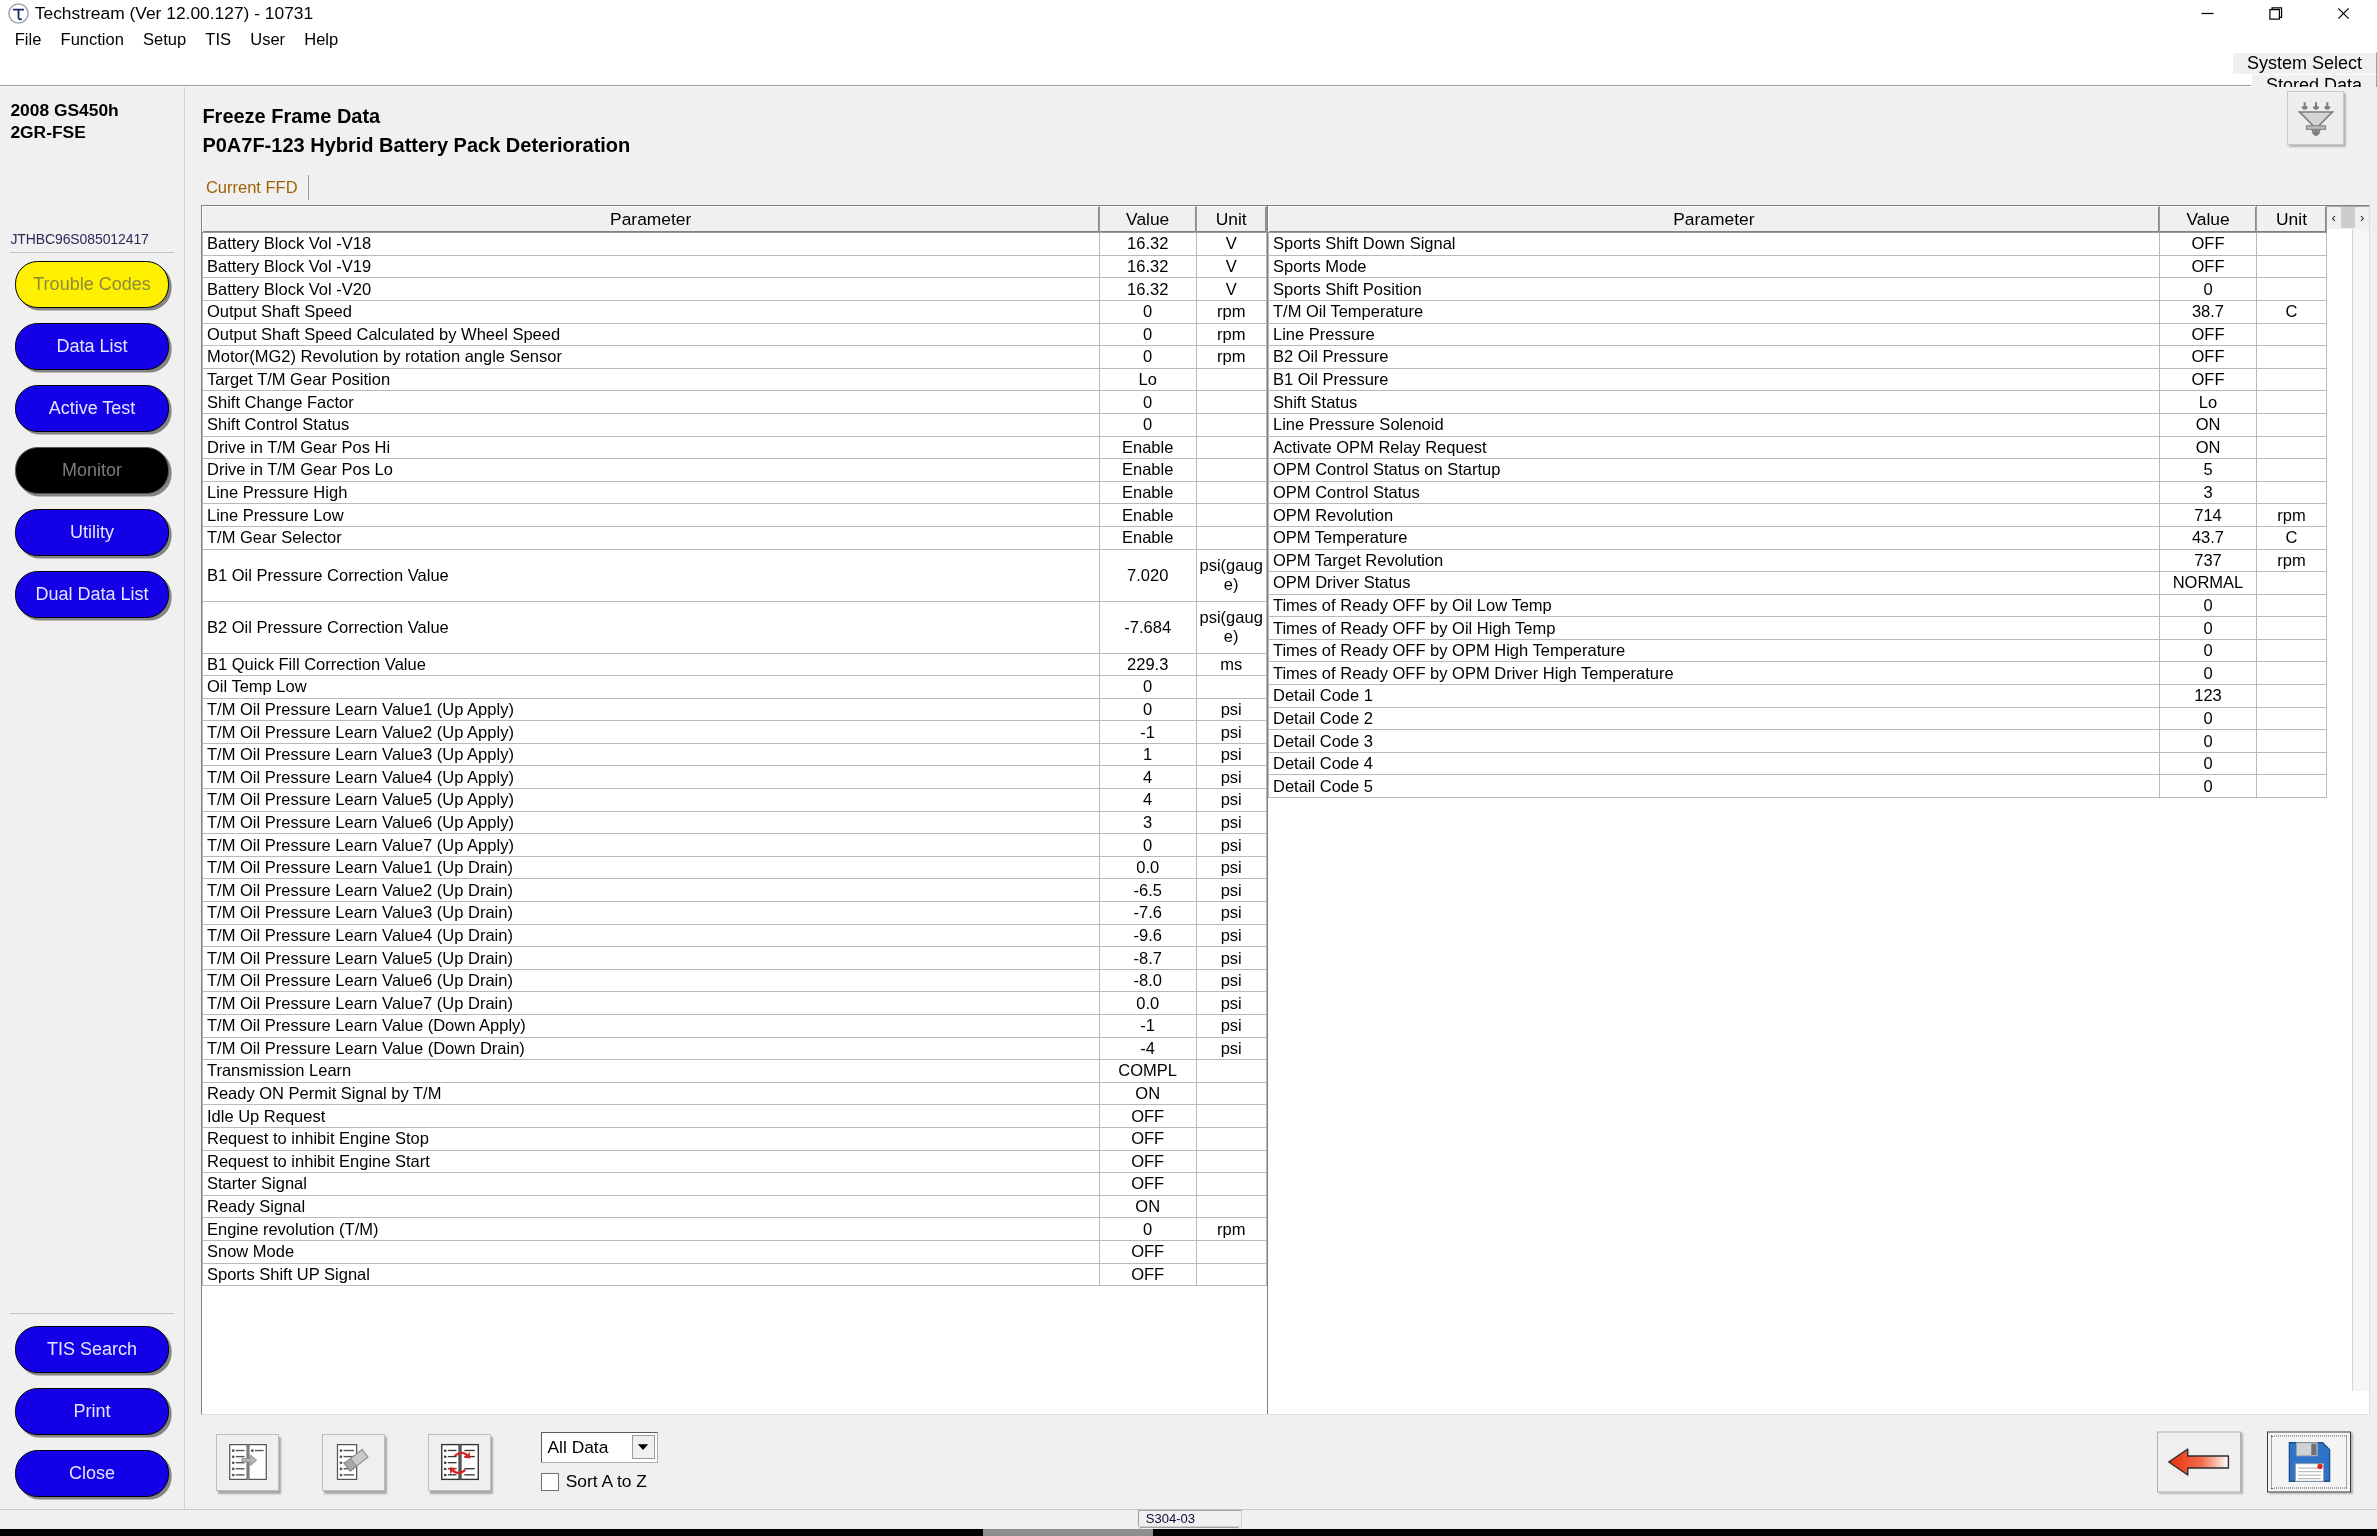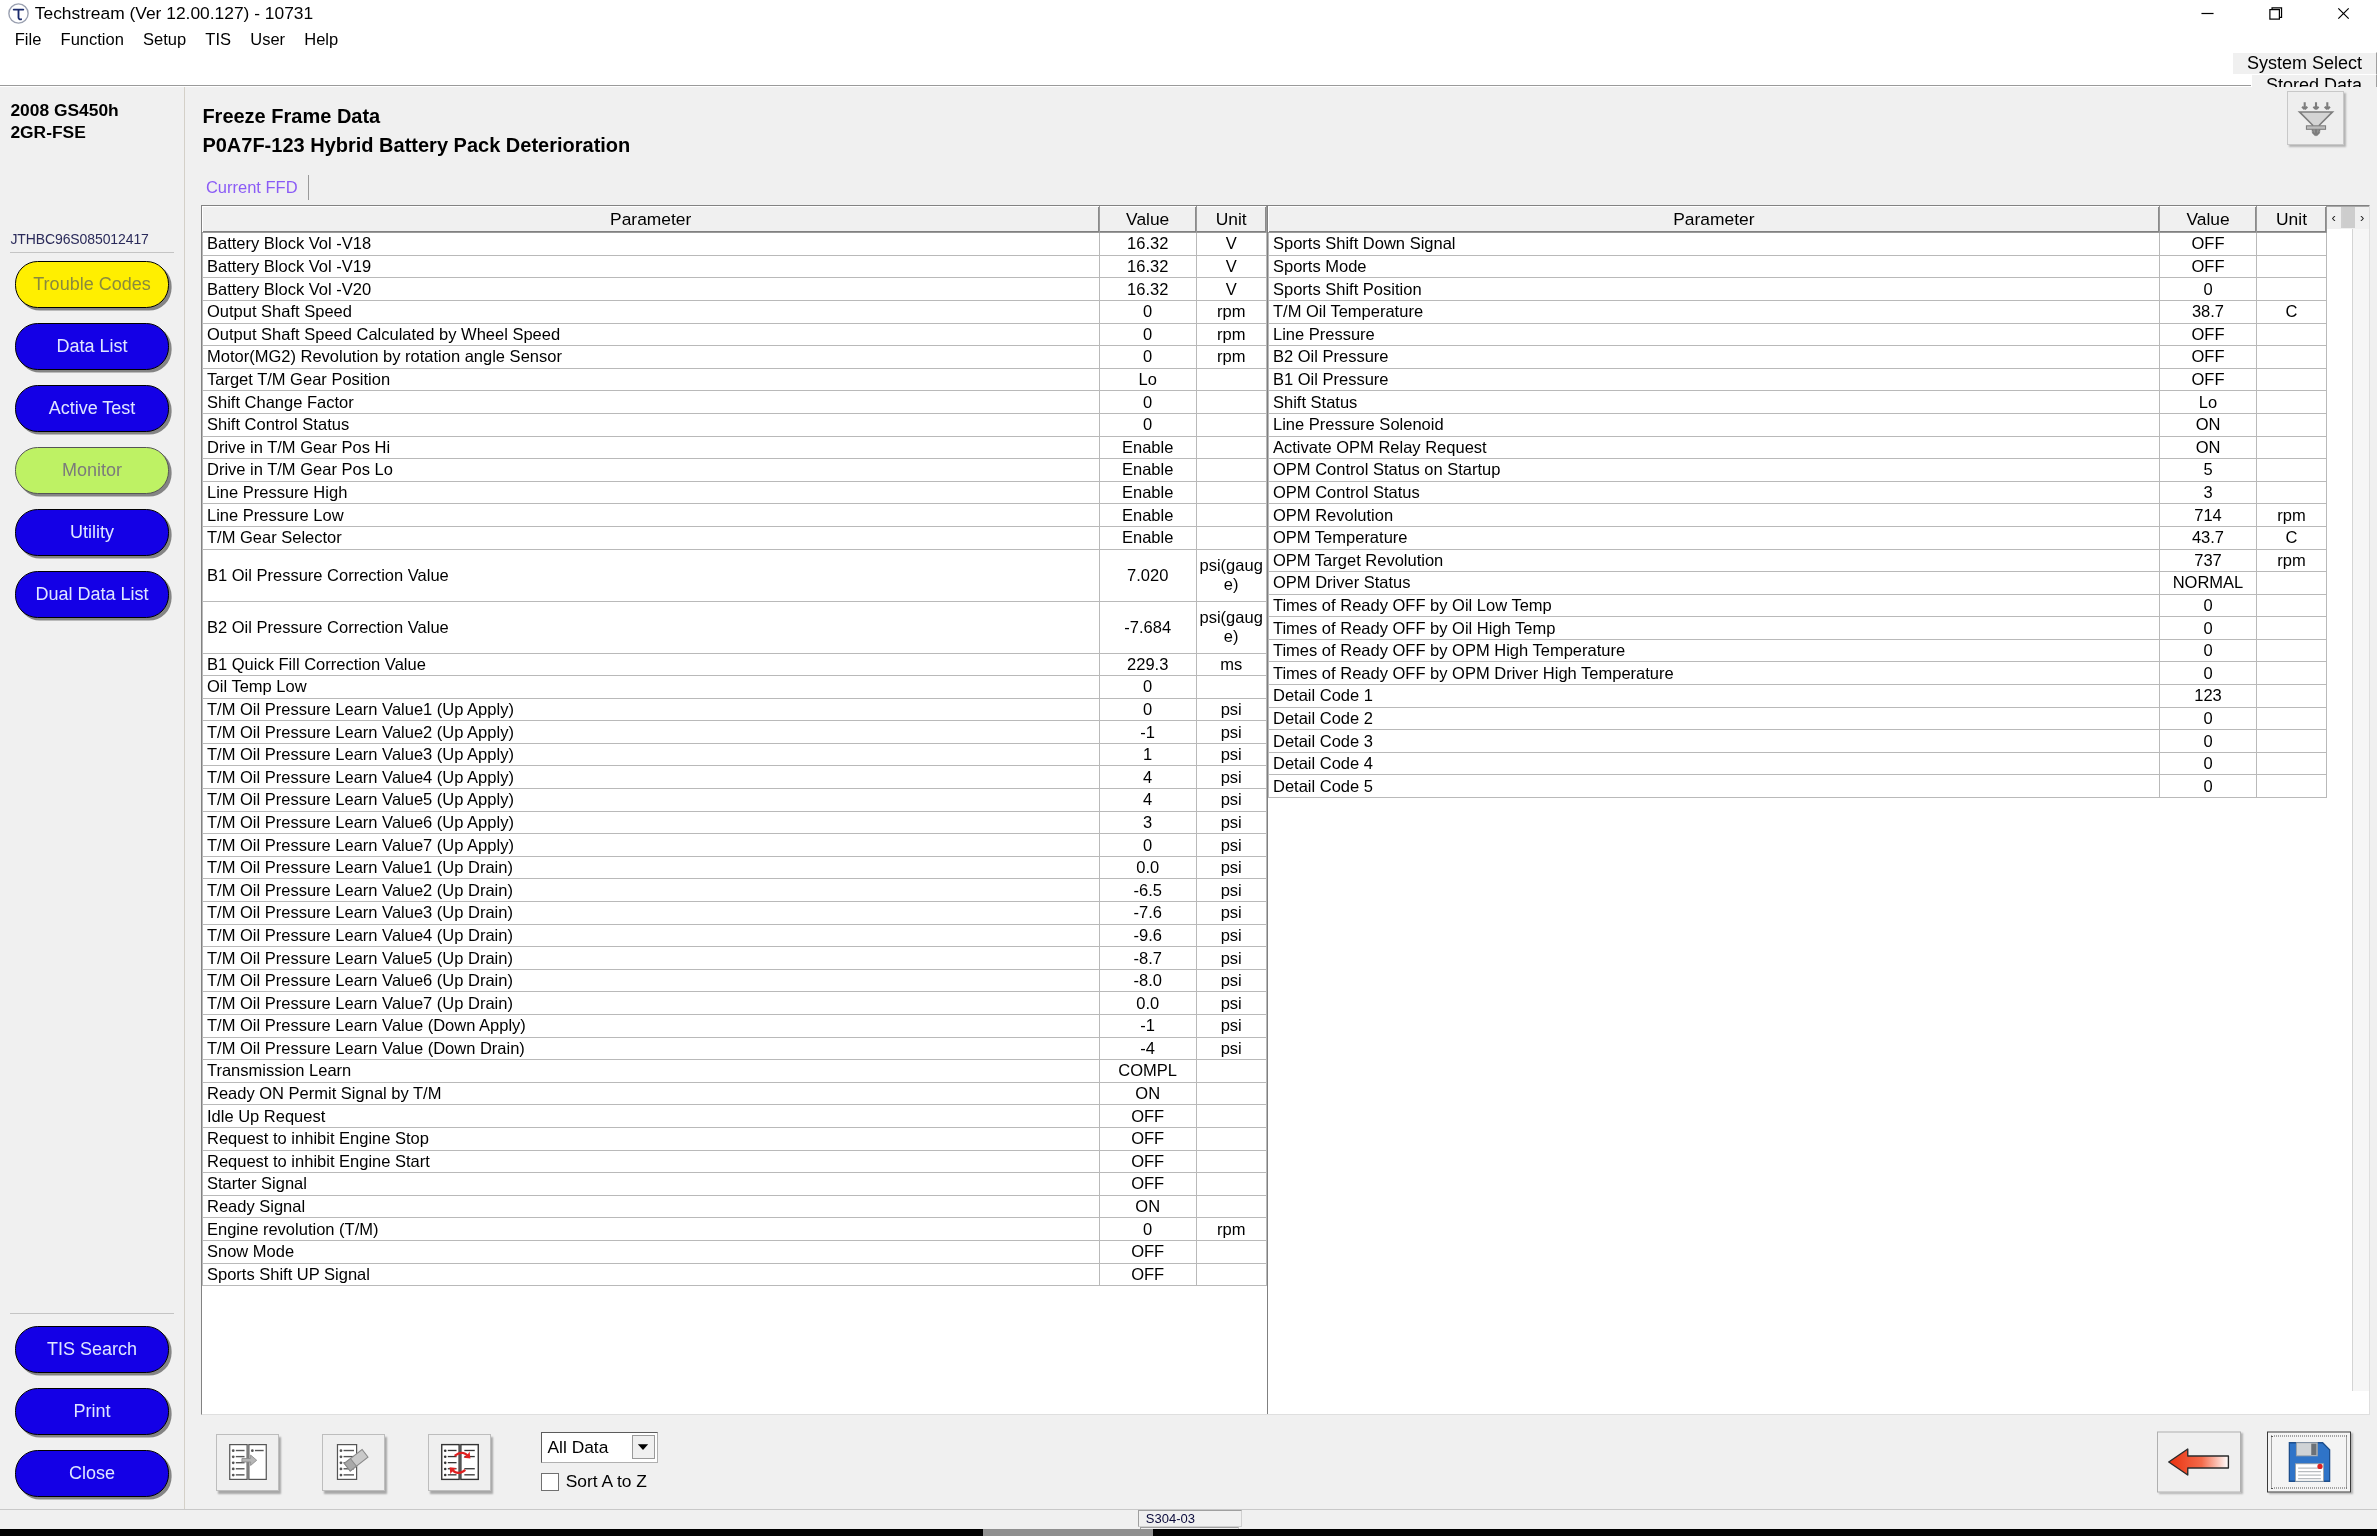--- a/index.html
+++ b/index.html
@@ -122,21 +122,21 @@
     width: 154px; height: 47px;
     border-radius: 22.6px;
     border: 1.7px solid #000;
     display: flex; align-items: center; justify-content: center;
     font-size: 18px;
     box-shadow: 2.6px 2.6px 0 rgba(0,0,0,0.45);
     cursor: default;
   }
   .sbtn.blue { background: #1400e6; color: #dfe6ff; }
   .sbtn.yellow { background: #ffef00; color: #8a8a3d; }
-  .sbtn.gray { background: #bef264; color: #7b7b7b; border-color: #555; }
+  .sbtn.gray { background: #000000; color: #7b7b7b; border-color: #555; }
   .bottomgrp {
     margin-top: auto;
     padding-bottom: 12px;
   }
   .bottomgrp .hr { margin-bottom: 12px; }
 
   
   .content {
     flex: 1; min-width: 0;
     background: #f0f0f0;
@@ -157,21 +157,21 @@
     border: 0.9px solid #c8c8c8;
     box-shadow: 1.7px 1.7px 1.7px rgba(0,0,0,0.25);
     display: flex; align-items: center; justify-content: center;
   }
   .subtab-row {
     margin: 12px 0 0 8.7px;
     display: flex; align-items: flex-end;
     height: 28px;
   }
   .subtab {
-    font-size: 16.5px; color: #8b5cf6;
+    font-size: 16.5px; color: #a16207;
     padding: 2.6px 10.4px 3.5px 3.5px;
     border-right: 1.7px solid #9a9a9a;
     background: #f0f0f0;
   }
 
   
   .grid-wrap {
     flex: 1;
     min-height: 0;
     margin: 5.2px 0 0 7px;

